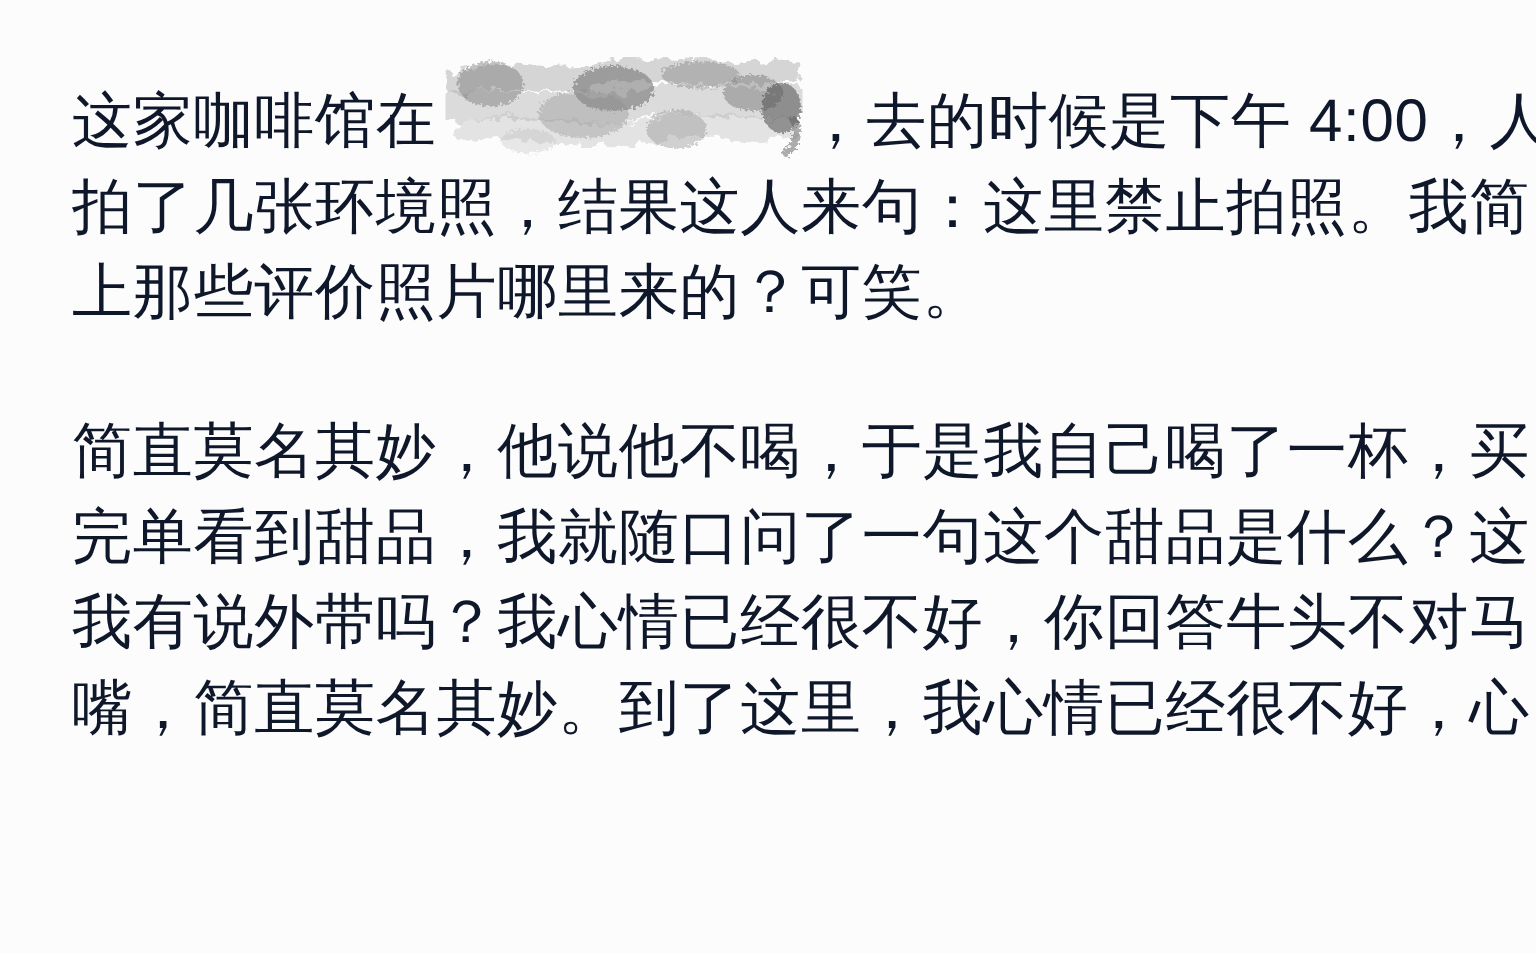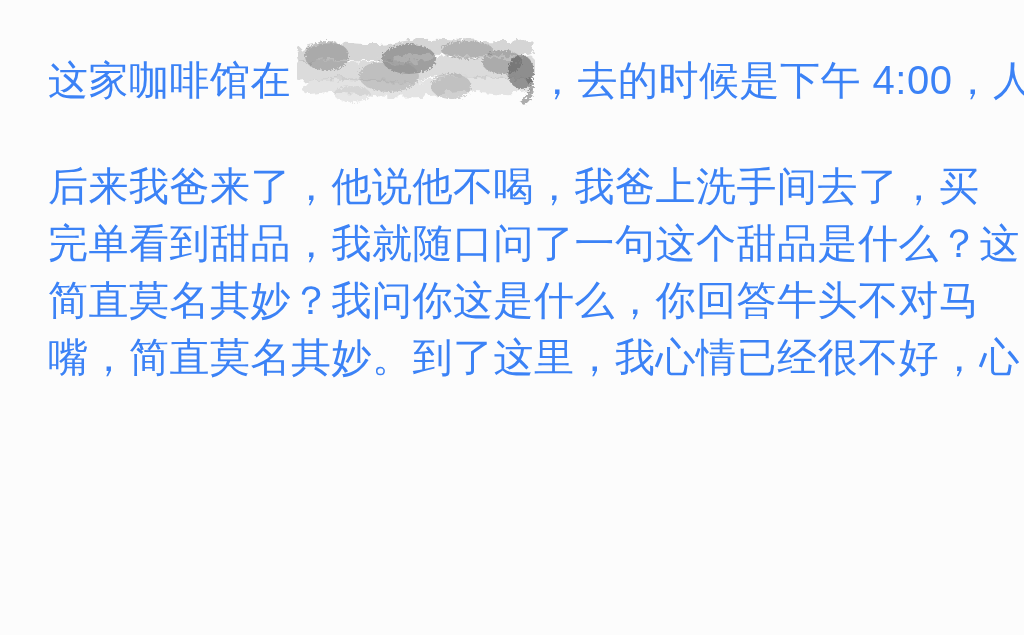--- a/index.html
+++ b/index.html
@@ -8,21 +8,21 @@
     width: 1024px;
     height: 635px;
     overflow: hidden;
     font-family: "Liberation Sans", "DejaVu Sans", sans-serif;
   }
 
   .page {
     width: 1024px;
     height: 635px;
     background: #fcfcfc;
-    color: #3b82f6;
+    color: #0f172a;
     padding: 34px 44px 0 48px;
   }
 
   .para { display: block; }
 
   .para-2 { margin-top: 49px; }
 
   .line {
     font-size: 40px;
     line-height: 57px;
@@ -71,22 +71,24 @@
           <ellipse cx="92" cy="42" rx="30" ry="16" fill="#8d8d8d" opacity="0.35"></ellipse>
           <ellipse cx="170" cy="16" rx="26" ry="9" fill="#7d7d7d" opacity="0.40"></ellipse>
           <ellipse cx="154" cy="52" rx="20" ry="13" fill="#8a8a8a" opacity="0.38"></ellipse>
           <ellipse cx="205" cy="28" rx="20" ry="12" fill="#6a6a6a" opacity="0.42"></ellipse>
           <ellipse cx="224" cy="38" rx="13" ry="17" fill="#4f4f4f" opacity="0.55"></ellipse>
           <path d="M232,46 C237,54 234,63 227,68" fill="none" stroke="#5c5c5c" stroke-width="5" stroke-linecap="round" opacity="0.5"></path>
           <ellipse cx="55" cy="60" rx="18" ry="8" fill="#b5b5b5" opacity="0.30"></ellipse>
         </g>
       </svg></span><span>，去的时候是下午 4:00，人</span>
     </div>
+    <div class="line">拍了几张环境照，结果这人来句：这里禁止拍照。我简</div>
+    <div class="line">上那些评价照片哪里来的？可笑。</div>
   </div>
 
   <div class="para para-2">
-    <div class="line">后来我爸来了，他说他不喝，我爸上洗手间去了，买</div>
+    <div class="line">简直莫名其妙，他说他不喝，于是我自己喝了一杯，买</div>
     <div class="line">完单看到甜品，我就随口问了一句这个甜品是什么？这</div>
-    <div class="line">简直莫名其妙？我问你这是什么，你回答牛头不对马</div>
+    <div class="line">我有说外带吗？我心情已经很不好，你回答牛头不对马</div>
     <div class="line">嘴，简直莫名其妙。到了这里，我心情已经很不好，心</div>
   </div>
 
 </div>
 
 </body></html>

